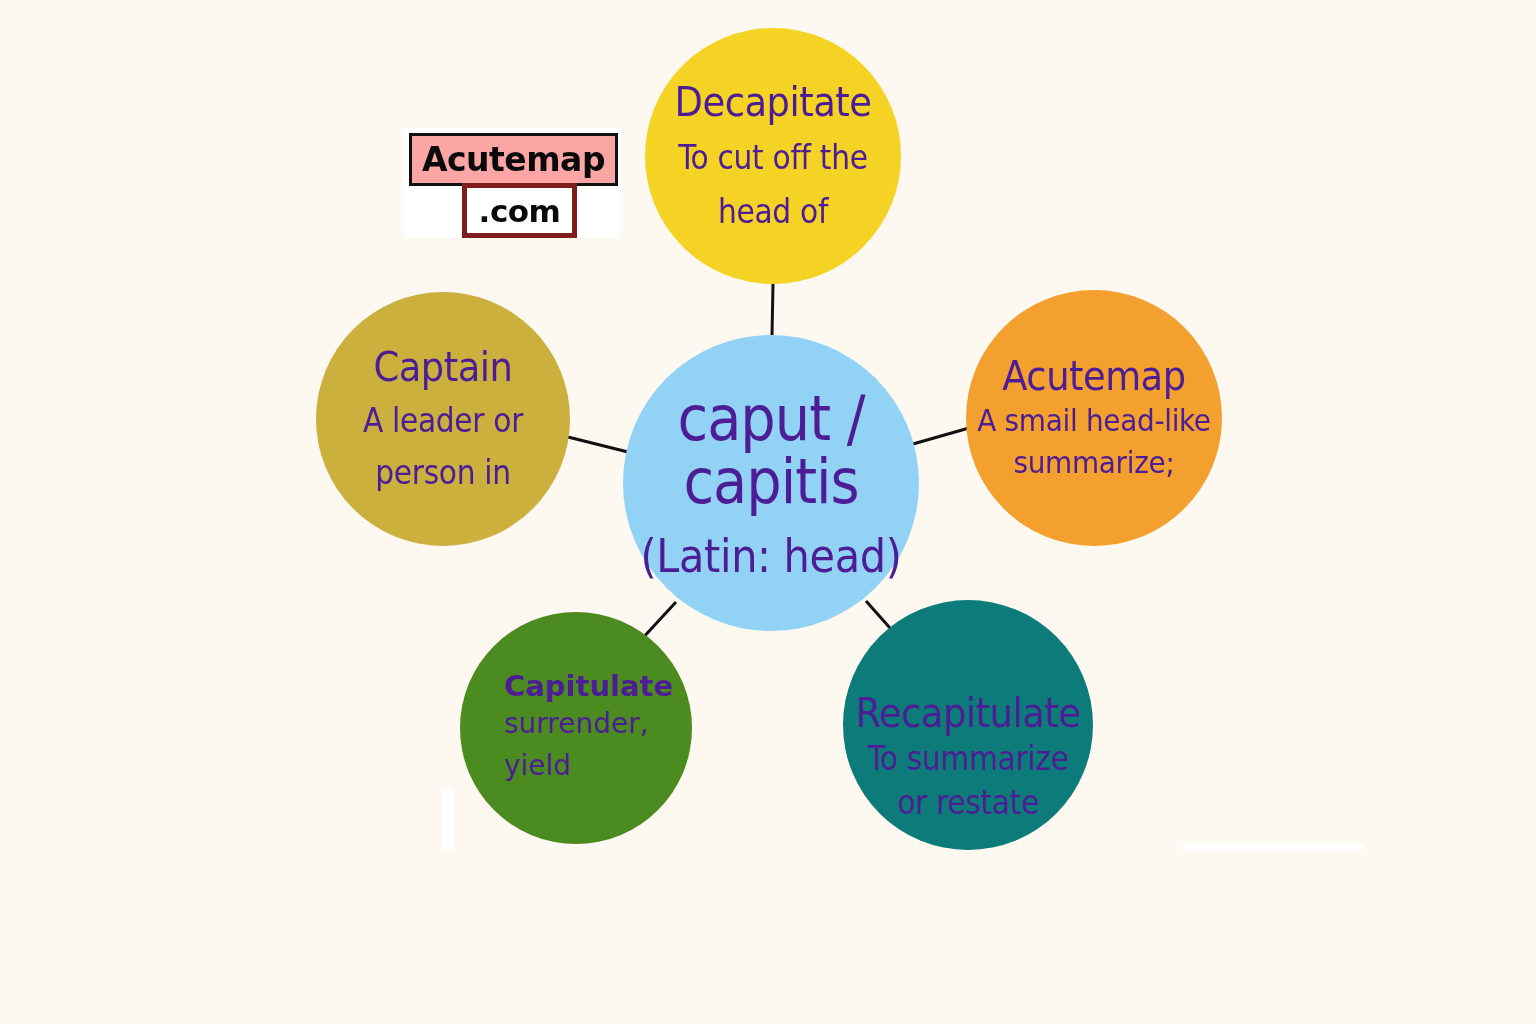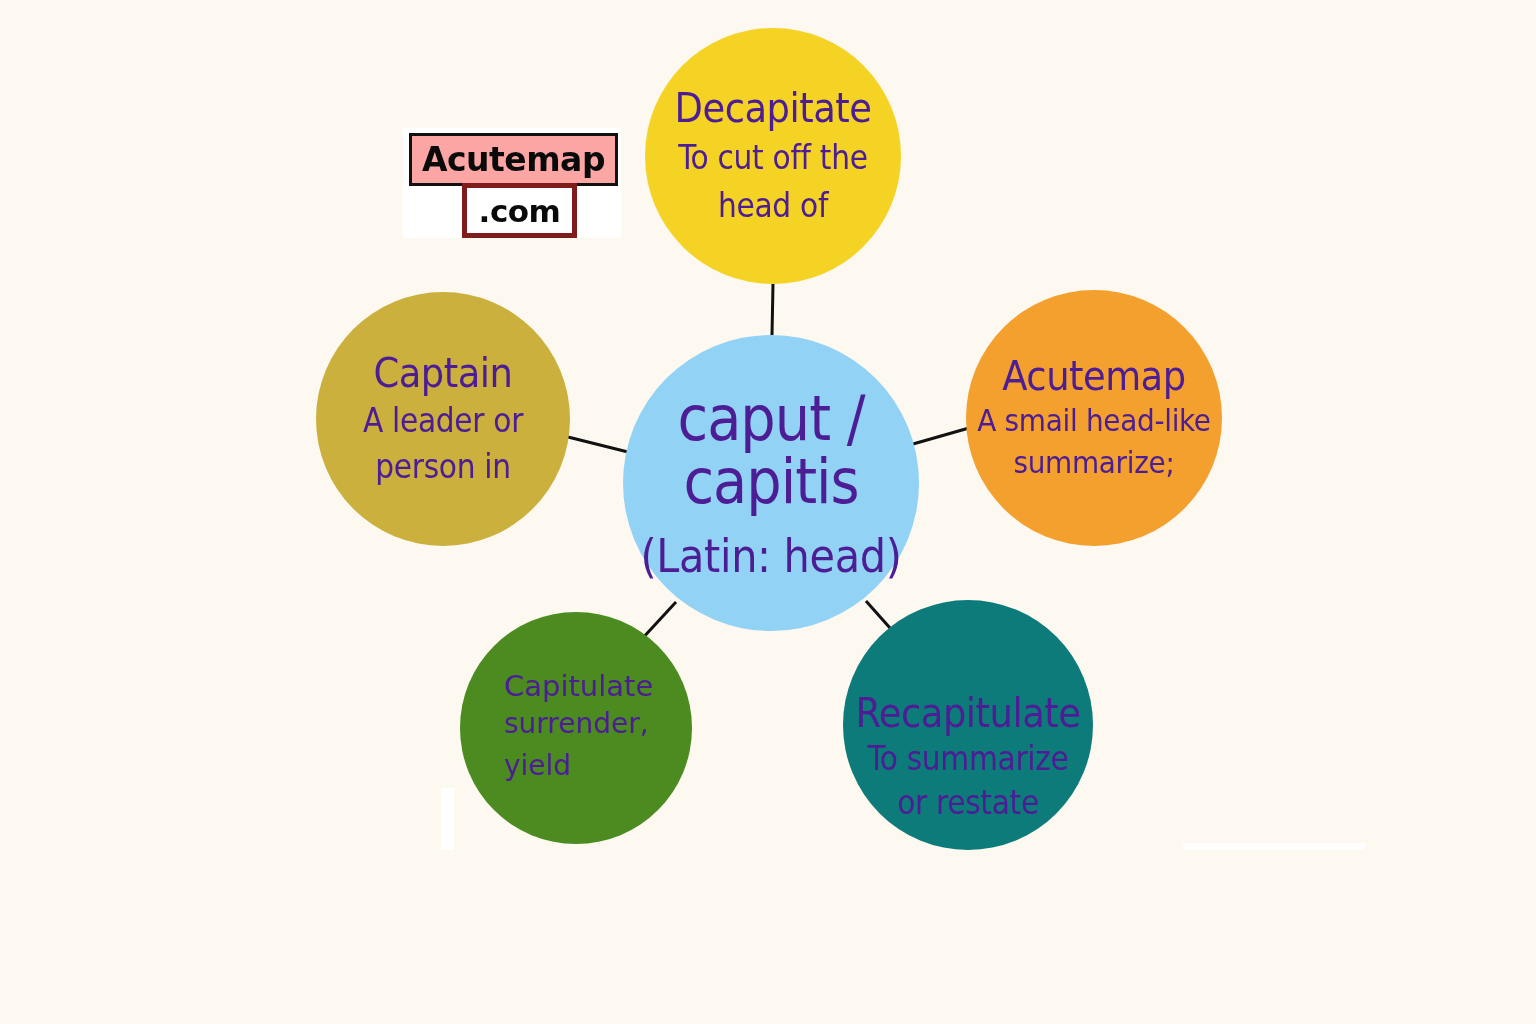--- a/index.html
+++ b/index.html
@@ -65,48 +65,48 @@
   #center-node-label .node-def {
     font-size: 46px;
     margin-top: 20px;
   }
 
   
   #node-decapitate-label {
     left: 653px; top: 28px; width: 240px; height: 256px;
   }
   #node-decapitate-label .node-term { font-size: 41px; }
-  #node-decapitate-label .node-def  { font-size: 33px; line-height: 1.14; margin-top: 10px; }
+  #node-decapitate-label .node-def  { font-size: 33px; line-height: 1.14; margin-top: 16px; }
 
   
   #node-capitulum-label {
     left: 968px; top: 290px; width: 252px; height: 256px;
   }
   #node-capitulum-label .node-term { font-size: 41px; }
   #node-capitulum-label .node-def  { font-size: 31px; line-height: 1.14; margin-top: 6px; }
 
   
   #node-captain-label {
     left: 318px; top: 292px; width: 250px; height: 254px; gap: 8px;
   }
   #node-captain-label .node-term { font-size: 41px; }
-  #node-captain-label .node-def  { font-size: 33px; line-height: 1.14; }
+  #node-captain-label .node-def  { font-size: 33px; line-height: 1.14; margin-top: 6px; }
 
   
   #node-capitulate-label {
     left: 470px; top: 612px; width: 232px; height: 232px;
     align-items: flex-start;
     text-align: left;
     padding-left: 34px;
     box-sizing: border-box;
   }
   #node-capitulate-label .node-term {
     font-family: "DejaVu Sans", sans-serif;
     font-stretch: normal;
-    font-weight: 400;
+    font-weight: 700;
     font-size: 29px;
     letter-spacing: 0px;
   }
   #node-capitulate-label .node-def {
     font-family: "DejaVu Sans", sans-serif;
     font-stretch: normal;
     font-weight: 400;
     font-size: 28px;
     line-height: 1.32;
     letter-spacing: 0px;

